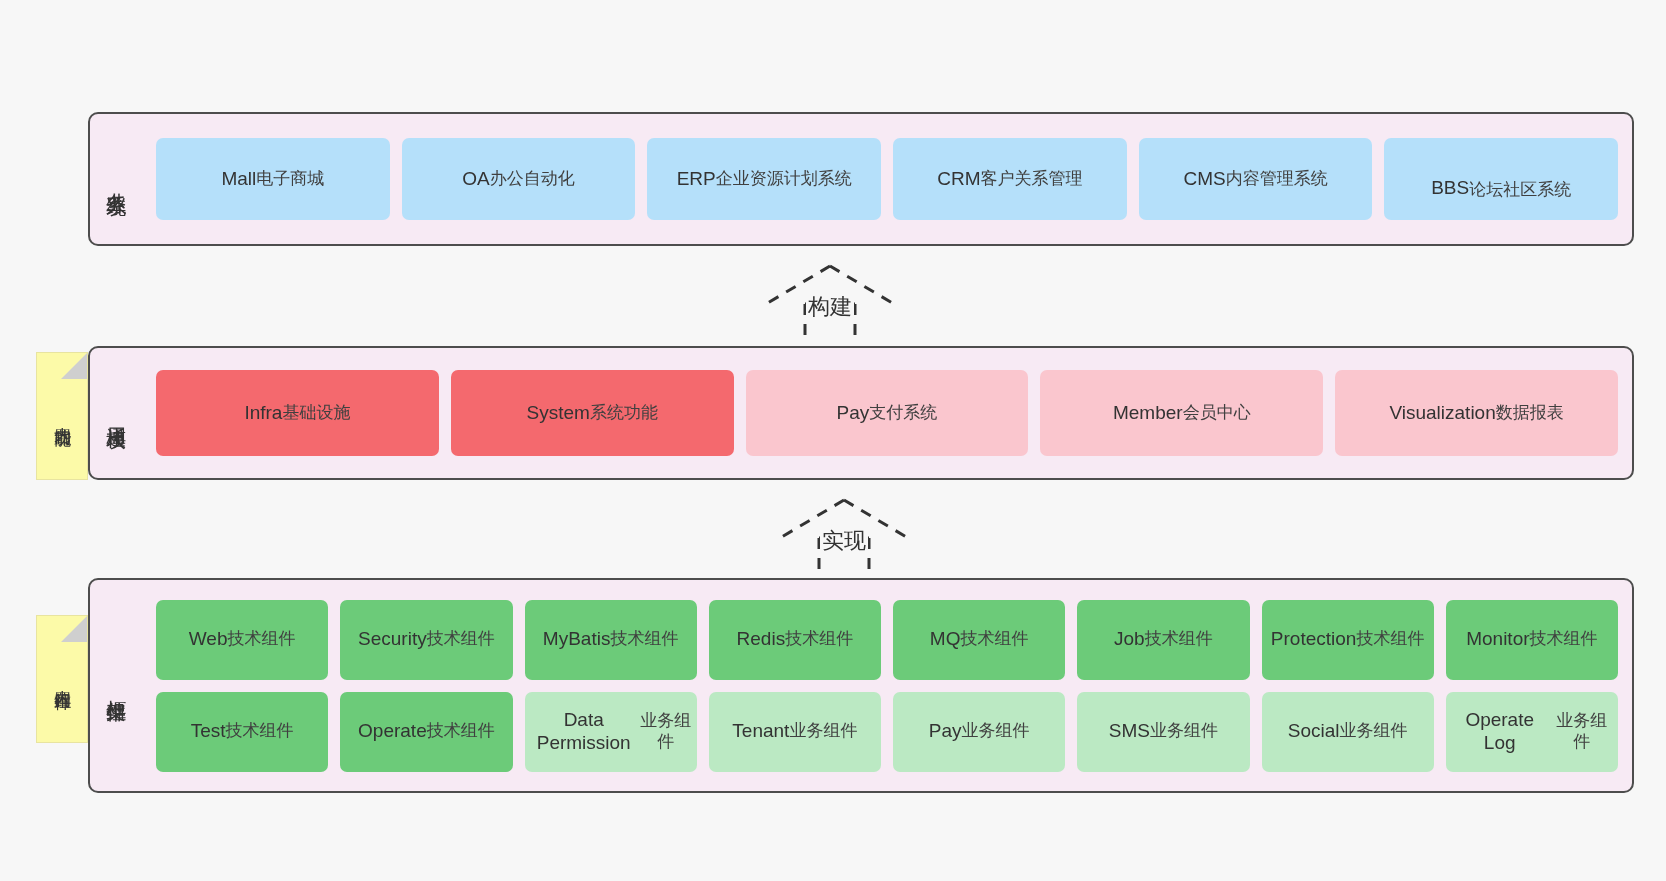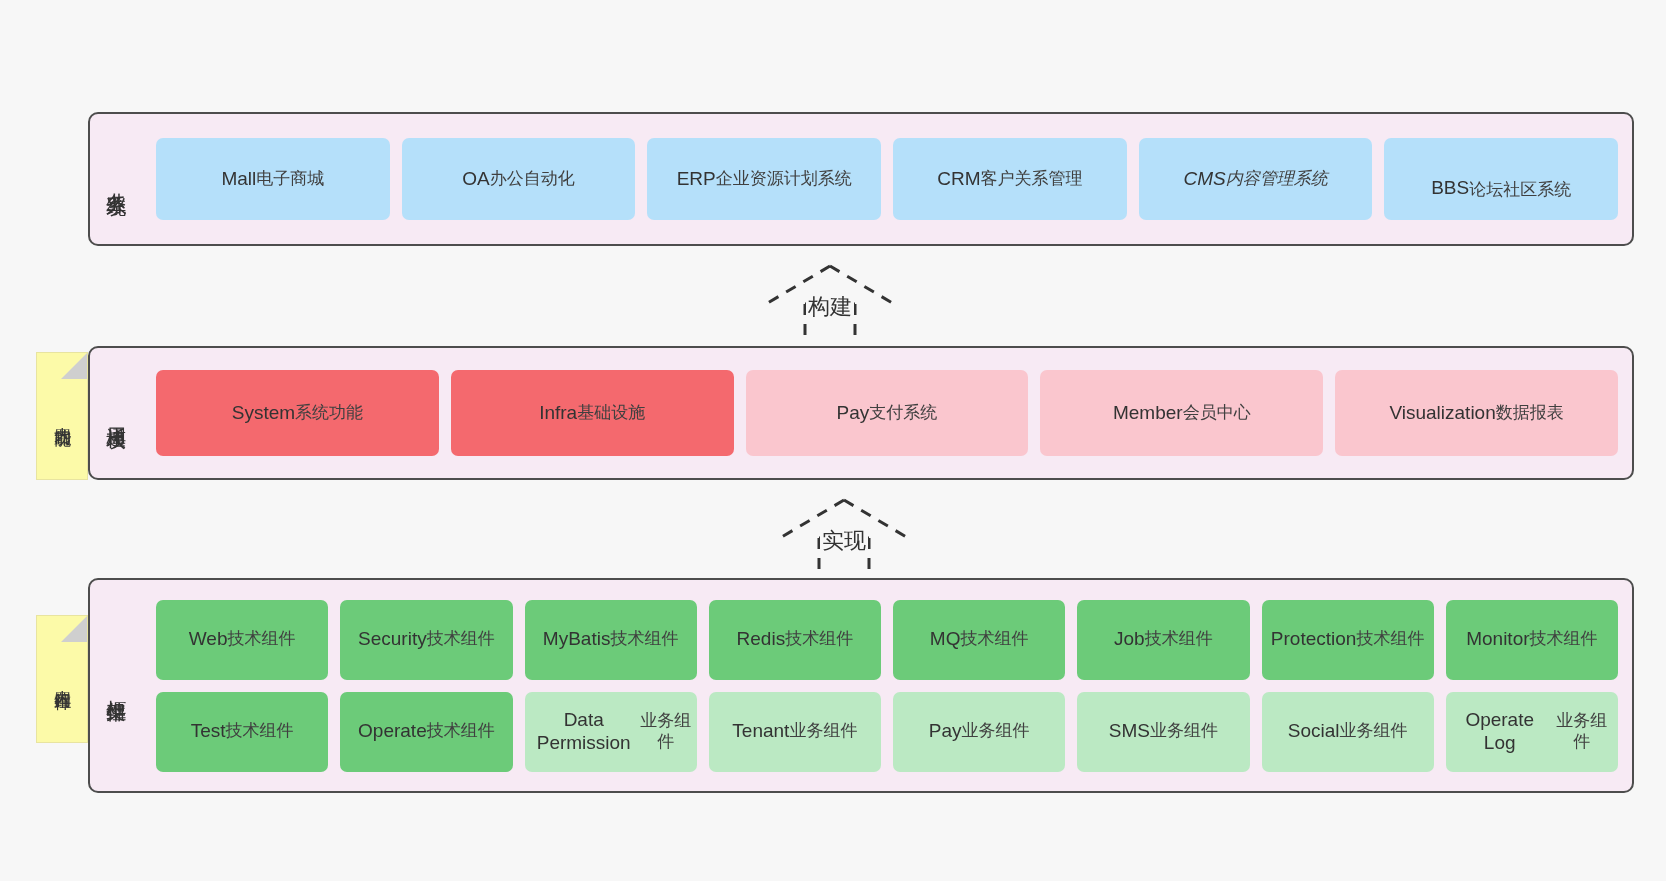--- a/index.html
+++ b/index.html
@@ -133,21 +133,21 @@
           <span class="cn">办公自动化</span>
         </div>
         <div class="card biz" style="background: rgb(181, 224, 250);">
           <span class="en">ERP</span>
           <span class="cn">企业资源计划系统</span>
         </div>
         <div class="card biz" style="background: rgb(181, 224, 250);">
           <span class="en">CRM</span>
           <span class="cn">客户关系管理</span>
         </div>
-        <div class="card biz" style="background: rgb(181, 224, 250); font-style: italic;">
+        <div class="card biz" style="background: rgb(181, 224, 250);">
           <span class="en">CMS</span>
           <span class="cn">内容管理系统</span>
         </div>
         <div class="card biz" style="background: rgb(181, 224, 250); align-items: flex-end;">
           <span class="en">BBS</span>
           <span class="cn">论坛社区系统</span>
         </div>
       </div>
     </div>
   </div>
@@ -164,26 +164,26 @@
   </div>
 
   <div class="note" style="left:36px; top:352px; width:52px; height:128px;">
     <span>内置功能</span>
   </div>
   <div class="section" id="sec-1" style="left:88px; top:346px; width:1546px; height:134px;">
     <div class="section-title">通用模块</div>
     <div class="section-body">
       <div class="row">
         <div class="card core" style="background: rgb(244, 105, 110);">
+          <span class="en">Infra</span>
+          <span class="cn">基础设施</span>
+        </div>
+        <div class="card core" style="background: rgb(244, 105, 110);">
           <span class="en">System</span>
           <span class="cn">系统功能</span>
-        </div>
-        <div class="card core" style="background: rgb(244, 105, 110);">
-          <span class="en">Infra</span>
-          <span class="cn">基础设施</span>
         </div>
         <div class="card mod" style="background: rgb(250, 198, 206);">
           <span class="en">Pay</span>
           <span class="cn">支付系统</span>
         </div>
         <div class="card mod" style="background: rgb(250, 198, 206);">
           <span class="en">Member</span>
           <span class="cn">会员中心</span>
         </div>
         <div class="card mod" style="background: rgb(250, 198, 206);">

